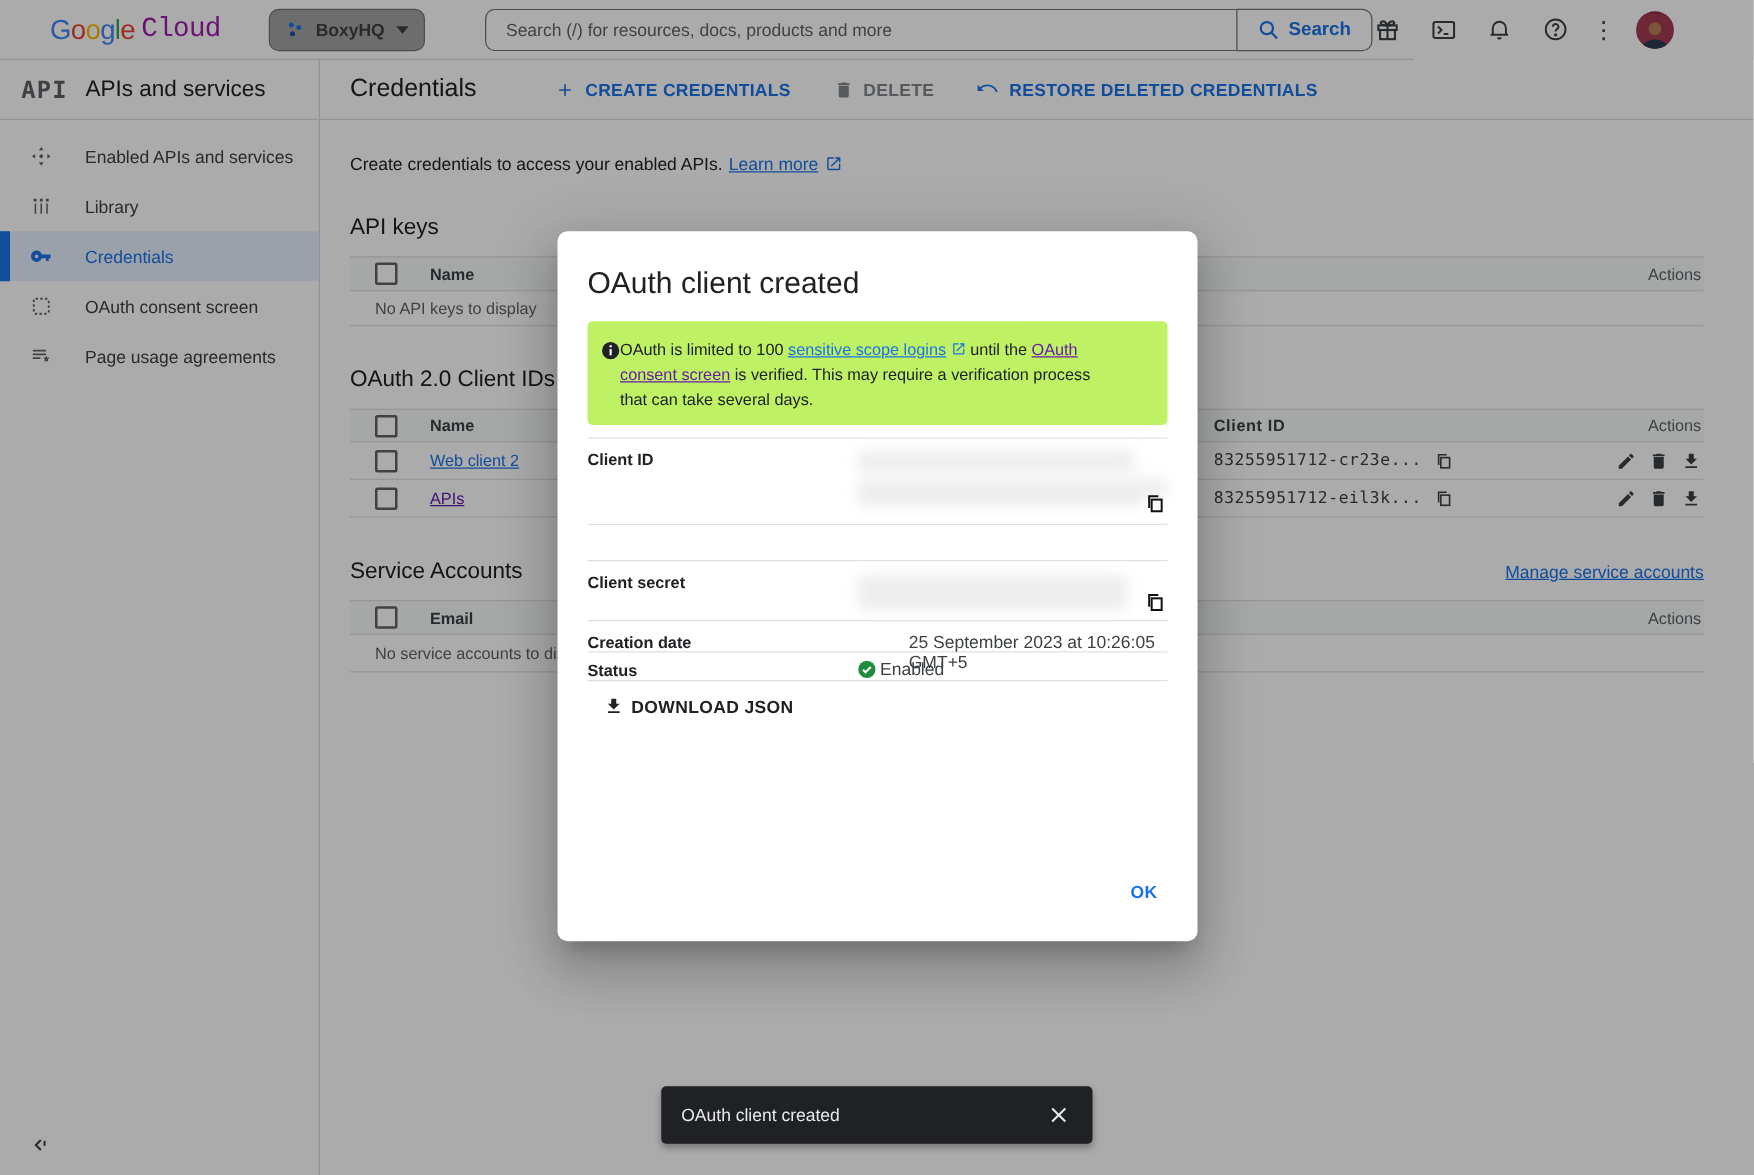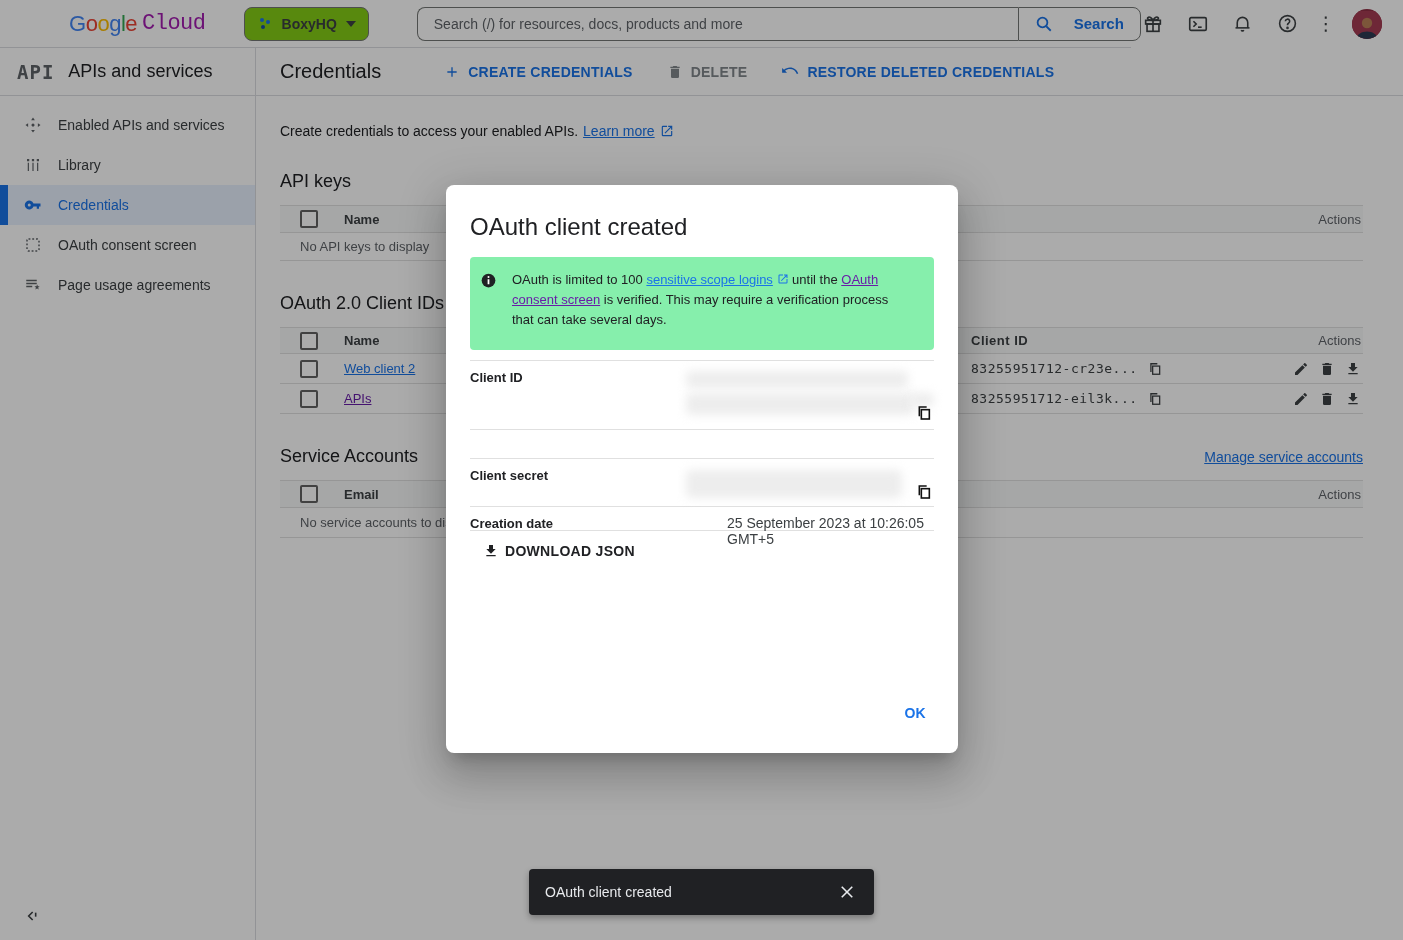--- a/index.html
+++ b/index.html
@@ -1,47 +1,47 @@
 <!DOCTYPE html>
 <html><head>
 <meta charset="utf-8">
 <style>
   * { margin:0; padding:0; box-sizing:border-box; }
   html,body { width:1403px; height:940px; overflow:hidden; }
   body { font-family:"Liberation Sans", sans-serif; background:#fff; position:relative; color:#202124; }
 
   
   .topbar { position:absolute; top:0; left:0; width:1131px; height:48px; background:#fff;
-            border-bottom:1px solid #dadce0; display:flex; align-items:center; z-index:1;padding-left:29px; }
+            border-bottom:1px solid #dadce0; display:flex; align-items:center; z-index:1; }
   .hamburger { width:24px; height:24px; margin:0 18px 0 22px; cursor:pointer; display:flex; flex-direction:column; justify-content:center; gap:4px; }
   .hamburger span { display:block; height:2px; background:#5f6368; border-radius:1px; }
   .gc-logo { font-size:22px; letter-spacing:-0.5px; display:flex; align-items:center; margin-right:38px; }
   .gc-logo .cloud { color:#a21caf; margin-left:5px;font-family:Liberation Mono, monospace; }
   .proj-btn { height:34px; border:1px solid #747775; border-radius:8px; display:flex; align-items:center;
-              padding:0 12px; gap:9px; background:#84cc16; cursor:pointer; }
+              padding:0 12px; gap:9px; background:#a3a3a3; cursor:pointer; }
   .proj-btn .plabel { font-size:14px; font-weight:700; color:#3c4043; }
   .caret { width:0; height:0; border-left:5px solid transparent; border-right:5px solid transparent; border-top:6px solid #3c4043; }
   .searchwrap { display:flex; margin-left:48px; height:34px; }
   .search-input { width:601px; height:34px; border:1px solid #747775; border-right:none; border-radius:8px 0 0 8px;
                   padding:0 16px; font-size:14px; color:#ec4899; background:#fff; outline:none; }
   .search-input::placeholder { color:#5f6368; }
   .search-btn { height:34px; border:1px solid #747775; border-radius:0 8px 8px 0; background:#fff; display:flex;
-                align-items:center; gap:21px; padding:0 16px; cursor:pointer; color:#1a73e8; font-size:15px; font-weight:700; }
+                align-items:center; gap:7px; padding:0 16px; cursor:pointer; color:#1a73e8; font-size:15px; font-weight:700; }
   .tb-icons { margin-left:auto; display:flex; align-items:center; gap:21px; padding-right:22px; }
   .icon-btn { width:24px; height:24px; display:flex; align-items:center; justify-content:center; cursor:pointer; color:#3c4043; }
   .avatar { width:30px; height:30px; border-radius:50%; background:#8e2e44; overflow:hidden; cursor:pointer; position:relative; }
   .avatar svg { position:absolute; left:0; top:2px; }
 
   
   .sidebar { position:absolute; top:48px; left:0; width:256px; height:892px; background:#fff; border-right:1px solid #dadce0; z-index:1; }
   .sb-head { height:48px; display:flex; align-items:center; border-bottom:1px solid #dadce0; padding-left:17px; gap:14px; }
   .sb-logo { font-family:"DejaVu Sans Mono", monospace; font-weight:700; font-size:19px; color:#5f6368; letter-spacing:1px; }
   .sb-title { font-size:18px; color:#202124; }
   .sb-list { padding-top:9px; }
-  .sb-item { height:40px; display:flex; align-items:center; gap:16px; padding-left:24px; cursor:pointer; position:relative; font-size:14px; color:#3c4043; }
+  .sb-item { height:40px; display:flex; align-items:center; gap:26px; padding-left:24px; cursor:pointer; position:relative; font-size:14px; color:#3c4043; }
   .sb-item .sbicon { width:18px; display:flex; justify-content:center; color:#5f6368; }
   .sb-item.sel { background:#e8f0fe; color:#1a73e8; }
   .sb-item.sel .sbicon { color:#1a73e8; }
   .sb-item.sel::before { content:""; position:absolute; left:0; top:0; width:8px; height:40px; background:#1a73e8; }
   .collapse-btn { position:absolute; left:24px; bottom:16px; width:16px; height:16px; cursor:pointer; color:#5f6368; }
 
   
   .main { position:absolute; top:48px; left:256px; width:1147px; height:892px; background:#fff; z-index:1; }
   .page-head { height:48px; display:flex; align-items:center; border-bottom:1px solid #dadce0; padding-left:24px; }
   .page-title { font-size:20px; color:#202124; }
@@ -69,21 +69,21 @@
   .copy-ic { width:14px; height:14px; color:#3c4043; cursor:pointer; flex:none; }
 
   
   .scrim { position:absolute; inset:0; background:rgba(0,0,0,0.33); z-index:5; }
 
   
   .modal { position:absolute; left:446px; top:185px; width:512px; height:568px; background:#fff; border-radius:8px; z-index:10;
            box-shadow:0 11px 15px -7px rgba(0,0,0,.2), 0 24px 38px 3px rgba(0,0,0,.14), 0 9px 46px 8px rgba(0,0,0,.12); }
   .m-title { font-size:24px; font-weight:400; color:#202124; padding:28px 24px 0 24px; }
   .m-desc { font-size:15px; color:#202124; line-height:20px; padding:21px 24px 0 24px; max-width:480px; }
-  .m-notice { margin:16px 24px 0 24px; background:#86efac; border-radius:4px; display:flex; padding:13px 16px 20px 11px; gap:16px; }
+  .m-notice { margin:16px 24px 0 24px; background:#bef264; border-radius:4px; display:flex; padding:13px 16px 10px 11px; }
   .m-notice .ntext { font-size:13px; line-height:20px; color:#202124; width:396px; }
   .info-ic { flex:none; margin-top:3px; }
   .m-rows { margin:10px 24px 0 24px; }
   .m-row { display:flex; border-top:1px solid #e0e0e0; }
   .m-row:last-of-type { border-bottom:1px solid #e0e0e0; }
   .m-label { width:216px; font-size:13px; font-weight:700; color:#202124; padding-top:9px; }
   .m-val { flex:1; position:relative; font-size:14px; color:#3c4043; padding-top:8px; }
   .r-cid { height:69px; } .r-blank { height:29px; } .r-secret { height:48px; } .r-date { height:25px;gap:41px; } .r-status { height:24px; }
   .redact { background:#ededed; filter:blur(5px); border-radius:5px; }
   .copy-abs { position:absolute; right:2px; color:#111; cursor:pointer; }
@@ -378,20 +378,30 @@
         <svg class="copy-abs" style="top:25px" width="16" height="16" viewBox="0 0 24 24" fill="none" stroke="currentColor" stroke-width="2.4">
             <rect x="8" y="7" width="12" height="14"></rect>
             <path d="M5 17V3h11"></path>
           </svg>
       </div>
     </div>
     <div class="m-row r-date">
       <div class="m-label">Creation date</div>
       <div class="m-val">25 September 2023 at 10:26:05 GMT+5</div>
     </div>
+    <div class="m-row r-status">
+      <div class="m-label" style="padding-top:7px">Status</div>
+      <div class="m-val status-val" style="padding-top:4px">
+        <svg width="15" height="15" viewBox="0 0 24 24">
+          <circle cx="12" cy="12" r="11" fill="#1e8e3e"></circle>
+            <path d="M7 12.5l3.2 3.2L17 9" fill="none" stroke="#fff" stroke-width="2.6"></path>
+        </svg>
+        <span>Enabled</span>
+      </div>
+    </div>
   </div>
 
   <div class="dl-btn">
     <svg width="16" height="16" viewBox="0 0 24 24" fill="#202124">
         <path d="M19 9h-4V3H9v6H5l7 7zM5 18v2h14v-2z"></path>
       </svg>
     <span>DOWNLOAD JSON</span>
   </div>
 
   <div class="ok-btn">OK</div>

